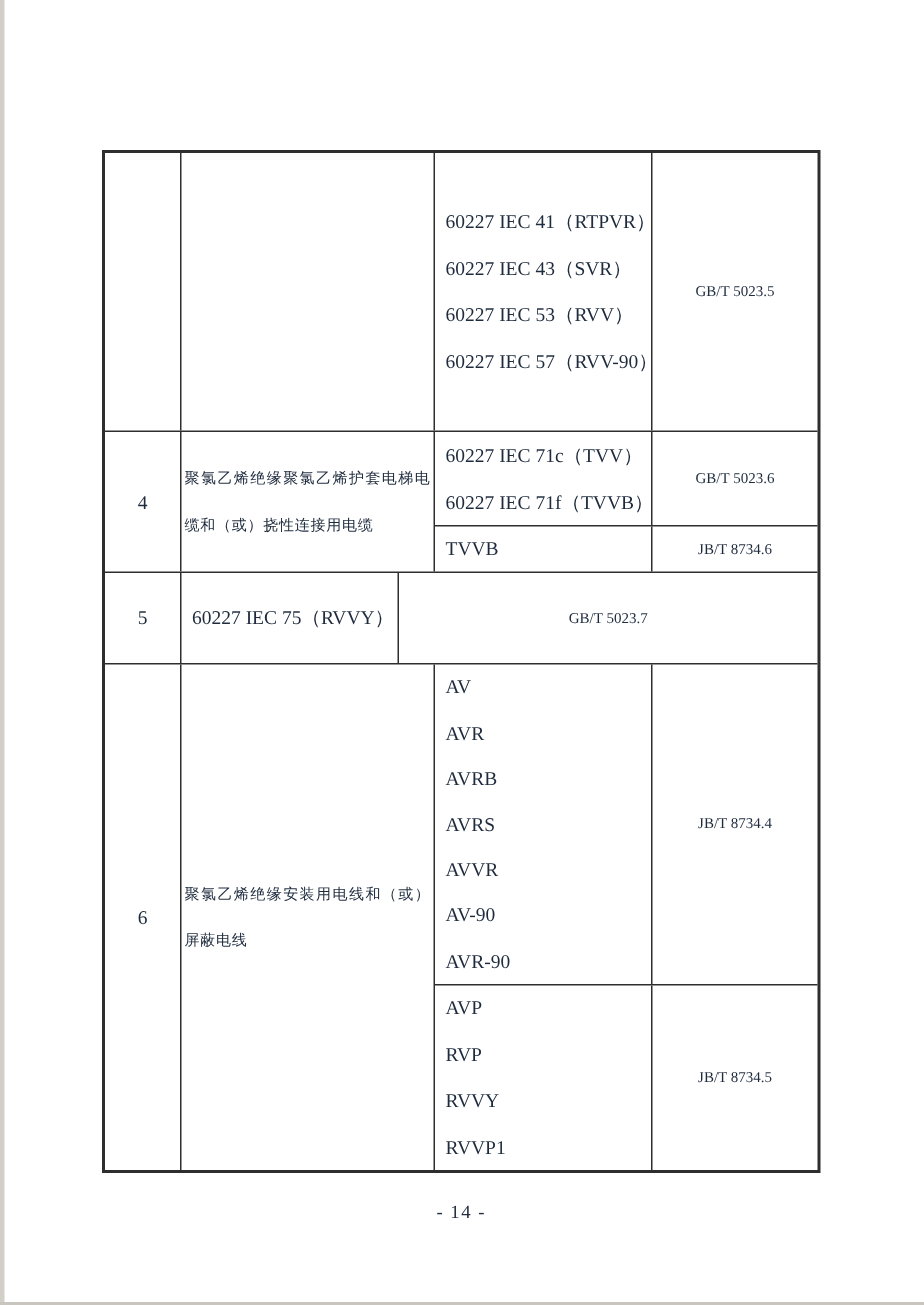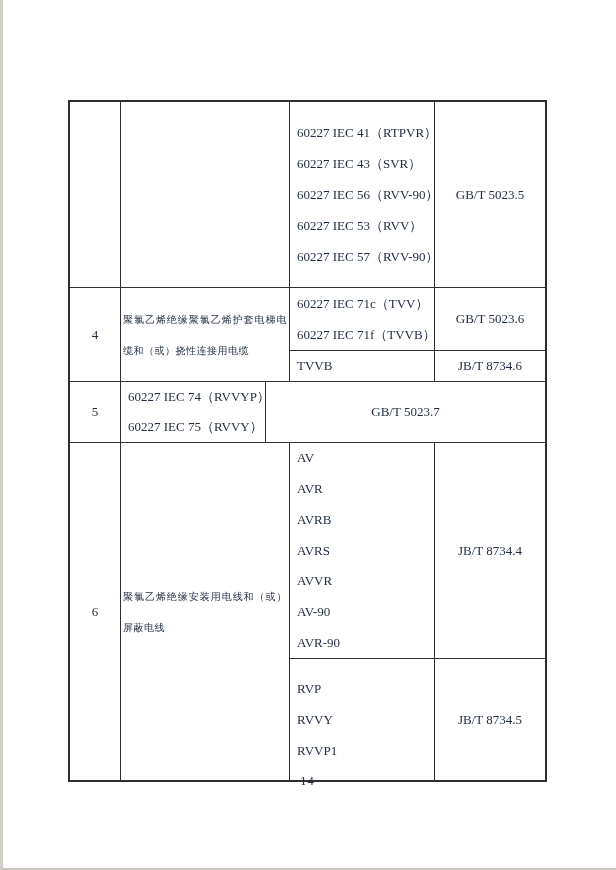--- a/index.html
+++ b/index.html
@@ -62,24 +62,24 @@
     display: flex; flex-direction: column; justify-content: center;
     padding-left: 7px; overflow: hidden;
   }
   .mline {
     font-size: 13px; height: 31px; flex: 0 1 31px;
     display: flex; align-items: center; white-space: nowrap;
   }
   .c4 {
     flex: 1 1 auto;
     display: flex; align-items: center; justify-content: center;
-    font-size: 13px; white-space: nowrap;
+    font-size: 10px; white-space: nowrap;
   }
   .footer {
-    position: absolute; left: 68px; top: 774px; width: 479px;
+    position: absolute; left: 68px; top: 801px; width: 479px;
     text-align: center; font-size: 12.5px; letter-spacing: 1px;
     color: #232e3e;
   }
 </style>
 </head>
 <body>
 
 <div class="page">
   <div class="edge-left"></div>
   <div class="edge-bottom"></div>
@@ -89,21 +89,20 @@
     <div class="trow row-a">
       <div class="c1"></div>
       <div class="c2">
         <div class="desc"></div>
       </div>
       <div class="c34">
         <div class="group g-fill">
           <div class="c3">
             <div class="mline">60227 IEC 41（RTPVR）</div>
             <div class="mline">60227 IEC 43（SVR）</div>
-            <div class="mline">60227 IEC 56（RVV-90）</div>
             <div class="mline">60227 IEC 53（RVV）</div>
             <div class="mline">60227 IEC 57（RVV-90）</div>
           </div>
           <div class="c4">GB/T 5023.5</div>
         </div>
       </div>
     </div>
 
     <div class="trow row-b">
       <div class="c1">4</div>
@@ -125,21 +124,20 @@
           <div class="c4">JB/T 8734.6</div>
         </div>
       </div>
     </div>
 
     <div class="trow row-c">
       <div class="c1">5</div>
       <div class="c34">
         <div class="group g-fill">
           <div class="c3">
-            <div class="mline">60227 IEC 74（RVVYP）</div>
             <div class="mline">60227 IEC 75（RVVY）</div>
           </div>
           <div class="c4">GB/T 5023.7</div>
         </div>
       </div>
     </div>
 
     <div class="trow row-d">
       <div class="c1">6</div>
       <div class="c2">
@@ -153,20 +151,21 @@
             <div class="mline">AVRB</div>
             <div class="mline">AVRS</div>
             <div class="mline">AVVR</div>
             <div class="mline">AV-90</div>
             <div class="mline">AVR-90</div>
           </div>
           <div class="c4">JB/T 8734.4</div>
         </div>
         <div class="group g-d2">
           <div class="c3">
+            <div class="mline">AVP</div>
             <div class="mline">RVP</div>
             <div class="mline">RVVY</div>
             <div class="mline">RVVP1</div>
           </div>
           <div class="c4">JB/T 8734.5</div>
         </div>
       </div>
     </div>
 
   </div>

